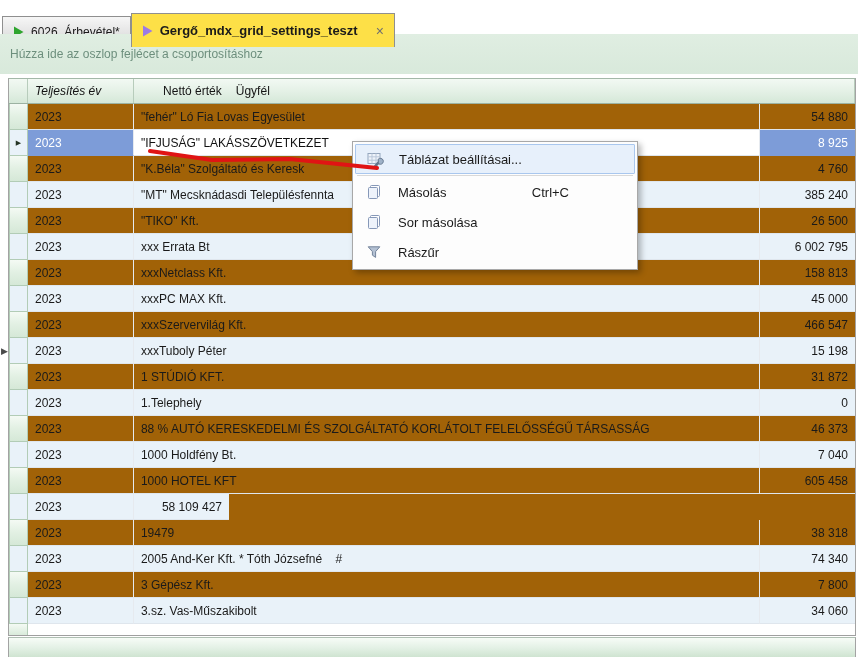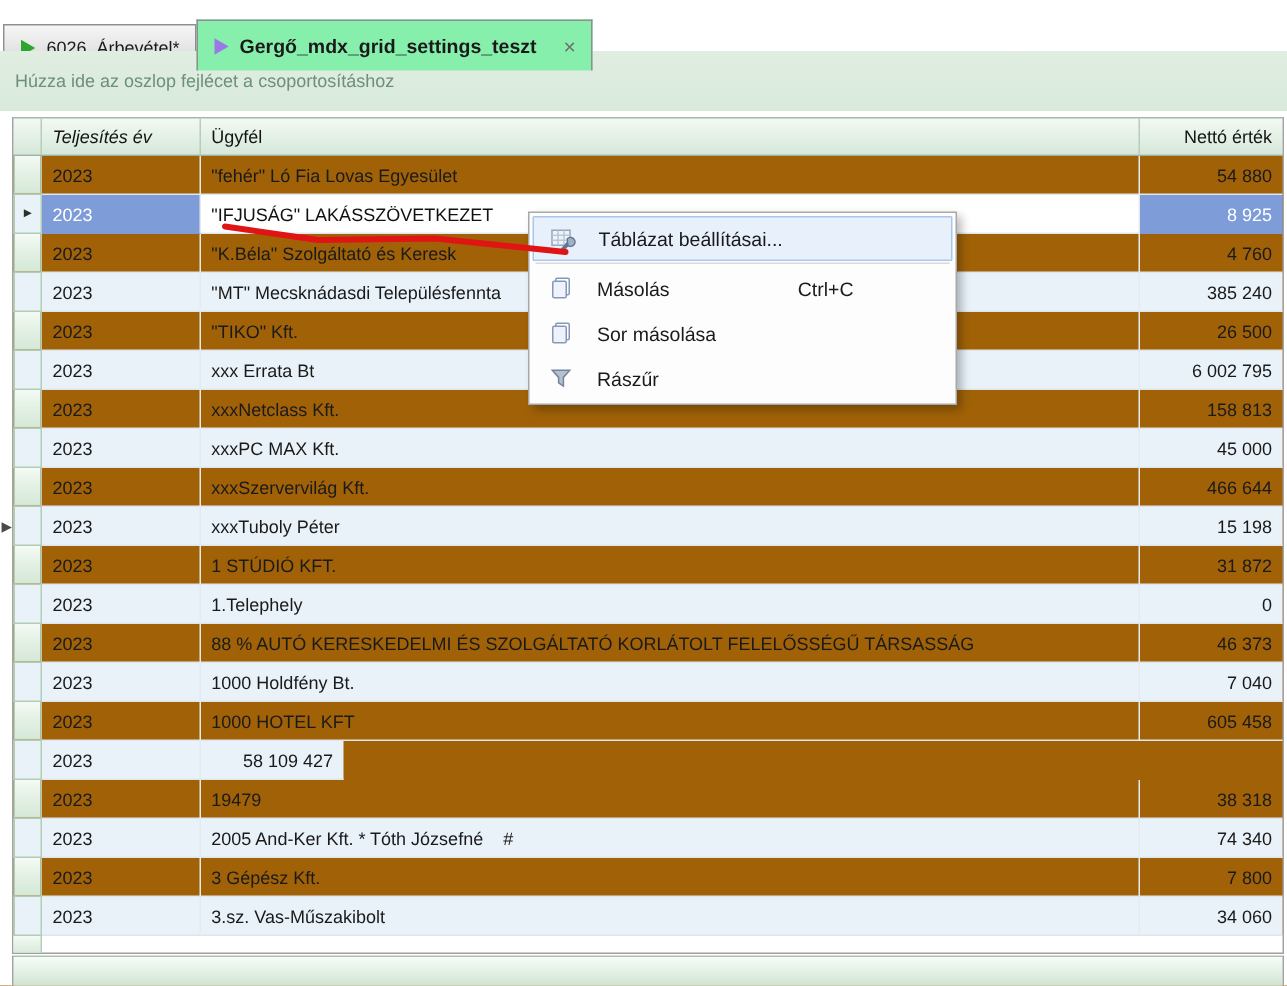--- a/index.html
+++ b/index.html
@@ -24,21 +24,21 @@
     display:flex; align-items:center;
     border:1px solid #8f8f8f; border-bottom:none;
     padding:0 10px; cursor:default;
     white-space:nowrap;
   }
   .tab.inactive {
     height:30px; margin-left:2px;
     background:linear-gradient(180deg,#f6f6f6 0%,#e4e4e4 55%,#d2d2d2 100%);
   }
   .tab.active {
-    height:34px; margin-bottom:-1px; background:#86efac;
+    height:34px; margin-bottom:-1px; background:#fde047;
     font-weight:bold; font-size:13px;
     position:relative; z-index:2;
   }
   .tab .tab-icon { margin-right:7px; display:inline-flex; }
   .tab-close {
     margin-left:18px; color:#6f6f6f; font-size:14px; line-height:14px;
     font-weight:normal; cursor:pointer;
   }
 
   
@@ -164,22 +164,22 @@
   </div>
 </div>
 
 <div class="group-panel">
   <span>Húzza ide az oszlop fejlécet a csoportosításhoz</span>
 </div>
 
 <div class="grid-header">
   <div class="hcell indicator"></div>
   <div class="hcell col-year italic">Teljesítés év</div>
+  <div class="hcell col-value">Nettó érték</div>
   <div class="hcell col-customer">Ügyfél</div>
-  <div class="hcell col-value">Nettó érték</div>
 </div>
 
 <div class="grid-body" id="grid-body">
     <div class="row">
       <div class="cell indicator"></div>
       <div class="cell col-year">2023</div>
       <div class="cell col-customer">"fehér" Ló Fia Lovas Egyesület</div>
       <div class="cell col-value">54 880</div>
     </div>
     <div class="row alt">
@@ -223,21 +223,21 @@
     <div class="row alt">
       <div class="cell indicator"></div>
       <div class="cell col-year">2023</div>
       <div class="cell col-customer">xxxPC MAX Kft.</div>
       <div class="cell col-value">45 000</div>
     </div>
     <div class="row">
       <div class="cell indicator"></div>
       <div class="cell col-year">2023</div>
       <div class="cell col-customer">xxxSzervervilág Kft.</div>
-      <div class="cell col-value">466 644</div>
+      <div class="cell col-value">466 547</div>
     </div>
     <div class="row alt">
       <div class="cell indicator"></div>
       <div class="cell col-year">2023</div>
       <div class="cell col-customer">xxxTuboly Péter</div>
       <div class="cell col-value">15 198</div>
     </div>
     <div class="row">
       <div class="cell indicator"></div>
       <div class="cell col-year">2023</div>

